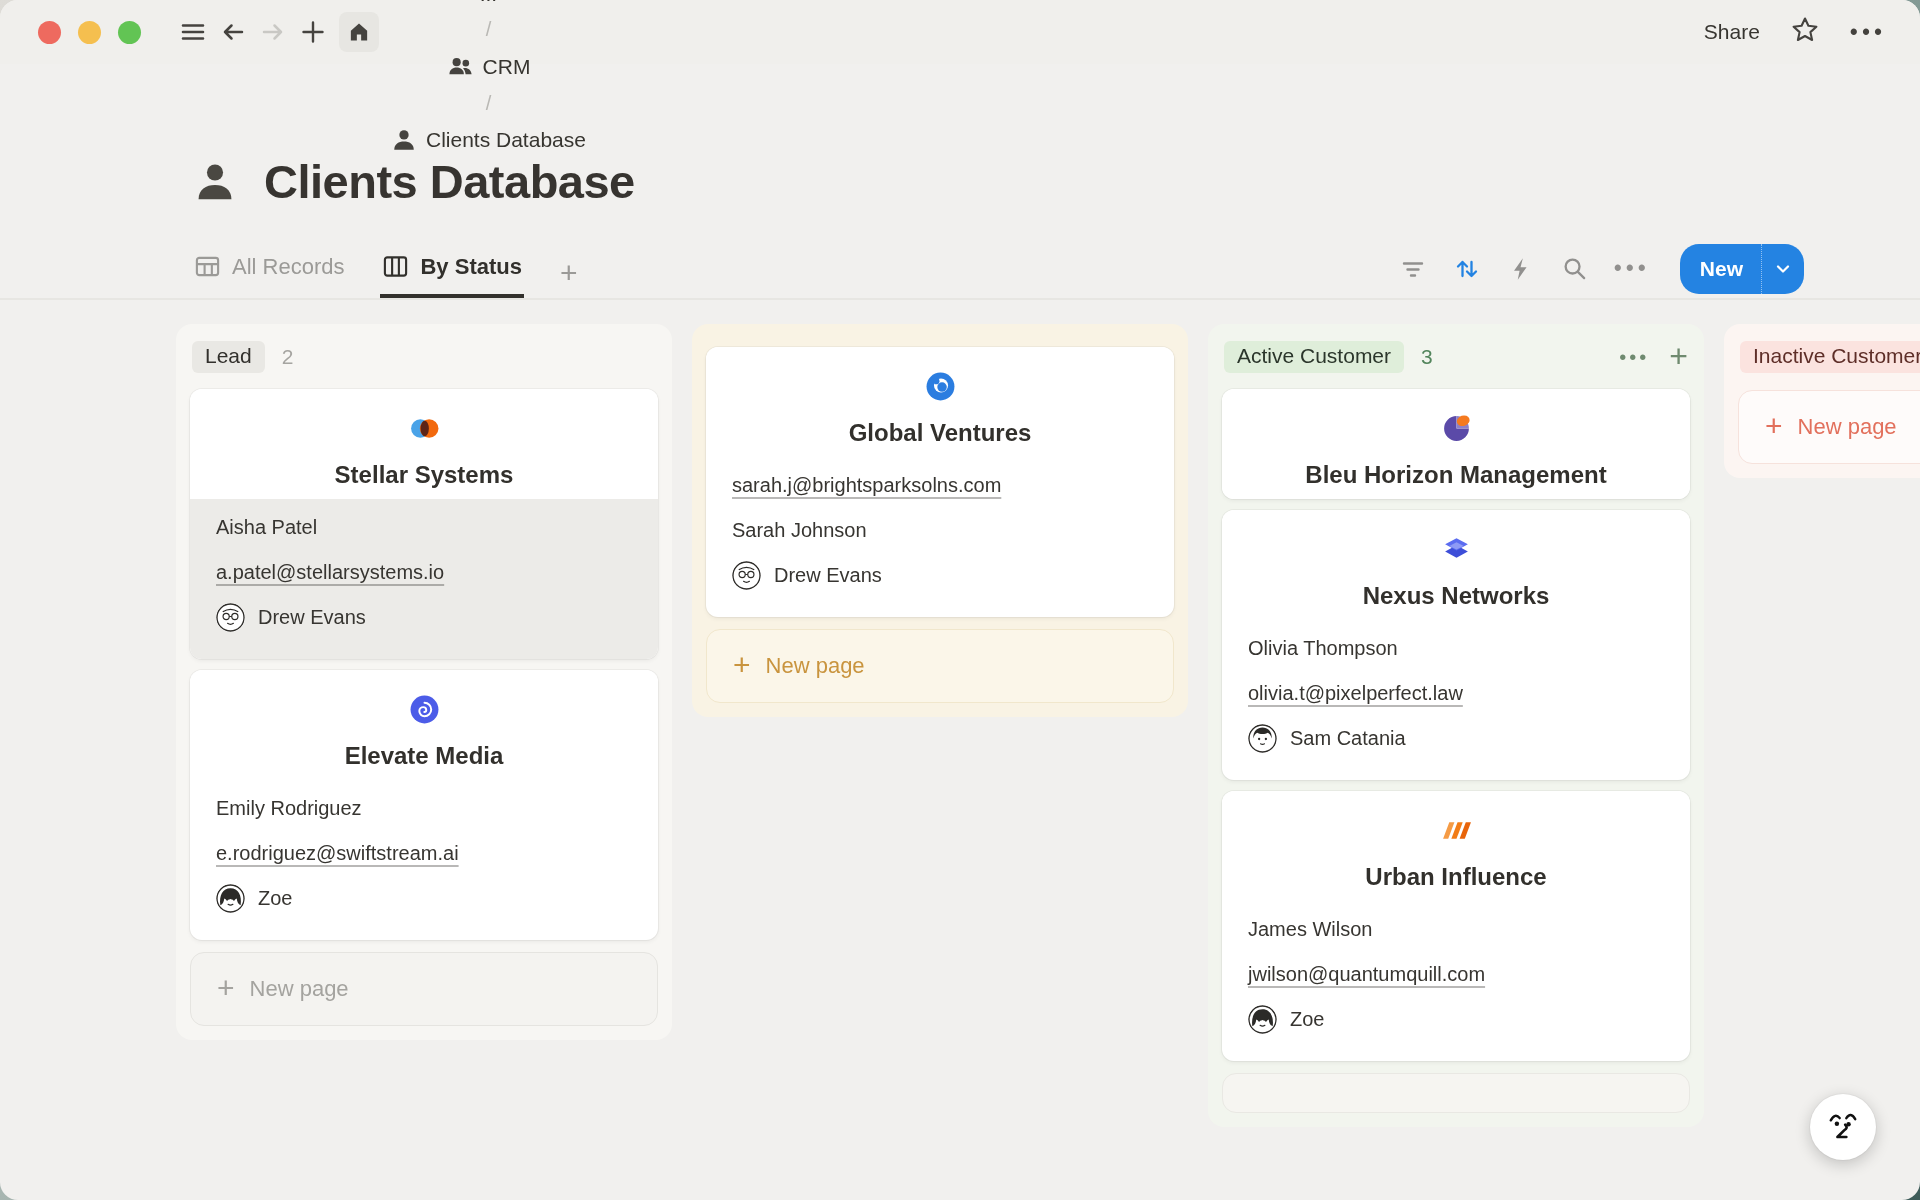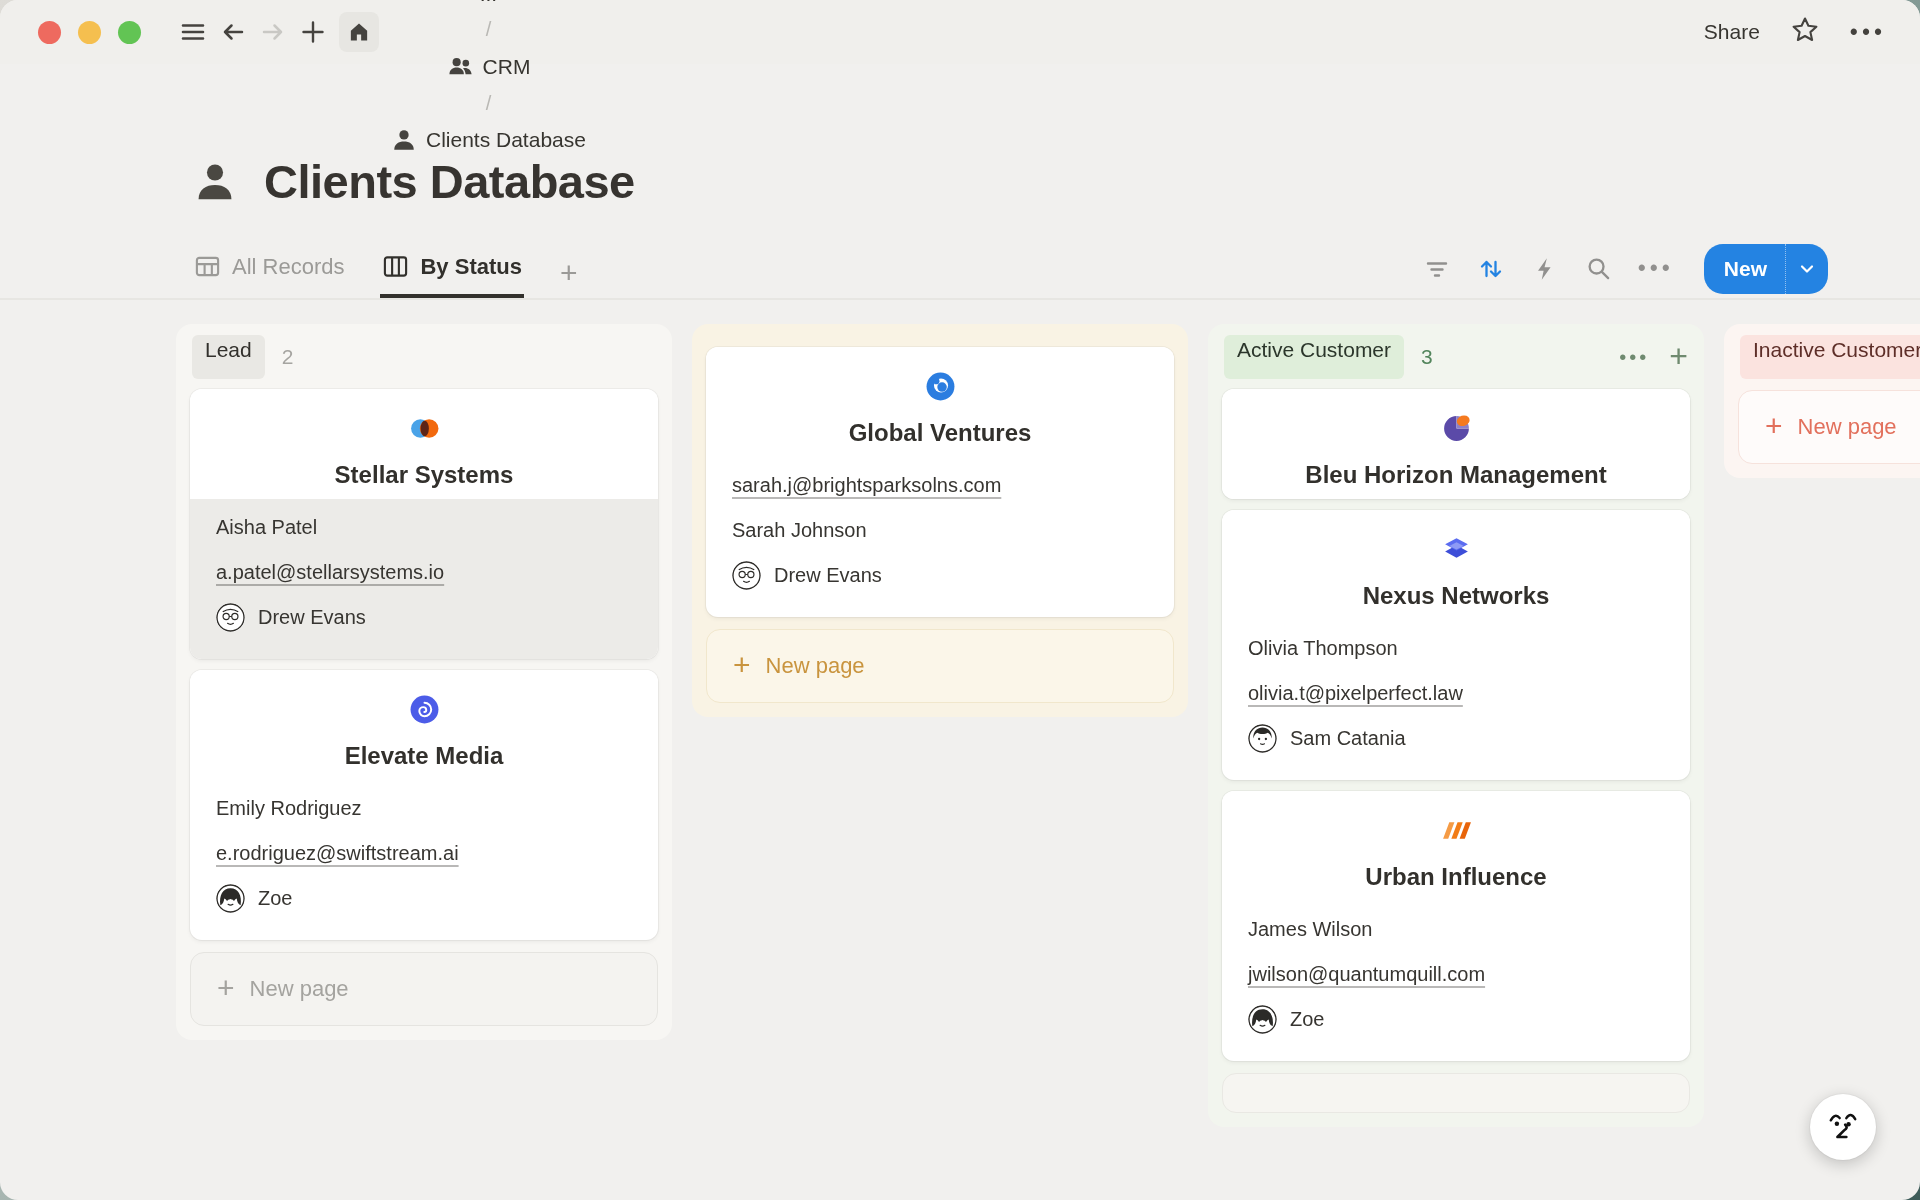--- a/index.html
+++ b/index.html
@@ -40,21 +40,21 @@
   .dots { letter-spacing:4px; font-size:23px; color:#44423e; line-height:1; }
 
   
   .page-head {
     padding:90px 0 0 192px; display:flex; align-items:center; gap:26px;
   }
   .page-title { font-size:47px; font-weight:700; letter-spacing:-0.5px; color:#373430; }
 
   
   .views-row {
-    margin-top:30px; padding:0 92px 0 192px;
+    margin-top:30px; padding:0 116px 0 192px;
     display:flex; align-items:center;
     border-bottom:2px solid #e7e6e2;
   }
   .tab {
     display:flex; align-items:center; gap:11px;
     font-size:22px; padding:14px 2px 18px; margin-right:34px;
     color:#9b9a97; font-weight:500;
   }
   .tab.active { color:#32302c; font-weight:600; box-shadow:inset 0 -4px 0 #32302c; }
   .tab-add { color:#9b9a97; font-size:30px; font-weight:300; padding-bottom:6px; }
@@ -75,21 +75,21 @@
   .board {
     display:flex; gap:20px; align-items:flex-start;
     padding:24px 0 0 176px; height:870px; overflow:hidden;
   }
   .board-column {
     flex:none; width:496px; border-radius:16px;
     padding:12px 14px 14px; background:var(--col-bg,#f7f6f3);
   }
   .col-head { display:flex; align-items:center; height:42px; padding:0 2px; }
   .status-badge {
-    font-size:21px; font-weight:500; padding:3px 13px 17px; border-radius:6px;
+    font-size:21px; font-weight:500; padding:3px 13px 5px; border-radius:6px;
     background:var(--badge-bg,#e9e8e4); color:var(--badge-text,#32302c); white-space:nowrap;
   }
   .col-count { font-size:21px; margin-left:17px; color:var(--count-color,#a6a5a1); }
   .col-controls { margin-left:auto; display:flex; align-items:center; gap:20px; color:#6f8a6f; }
   .col-dots { font-size:20px; letter-spacing:3px; line-height:1; }
   .col-plus { font-size:32px; font-weight:300; line-height:0.8; }
 
   .card {
     background:#fff; border-radius:12px; margin-top:11px; overflow:hidden;
     box-shadow:0 0 0 1px rgba(15,15,15,0.045), 0 2px 4px rgba(15,15,15,0.055);

